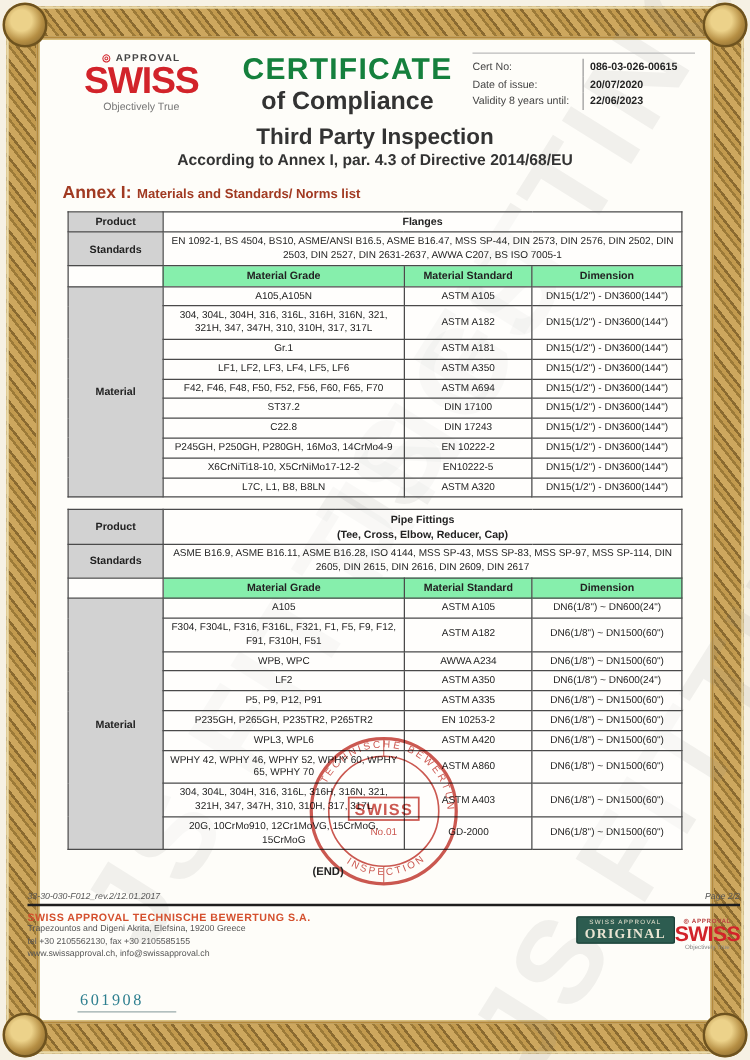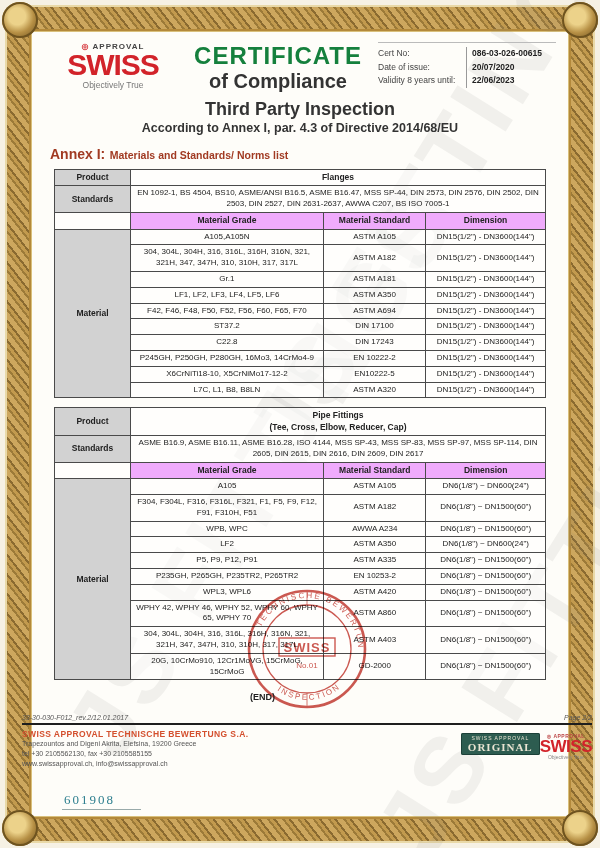--- a/index.html
+++ b/index.html
@@ -44,21 +44,21 @@
   .annex .p{font-size:14px;font-weight:bold;}
   .annex .t{font-size:10.5px;font-weight:bold;}
 
   
   table.mat{border-collapse:collapse;width:492px;margin:0 auto;font-size:8px;color:#222;background:rgba(255,255,255,0.55);}
   table.mat td,table.mat th{border:1px solid #4a4a4a;padding:2px 4px;text-align:center;vertical-align:middle;line-height:1.35;}
   table.mat .lbl{background:#d2d2d2;font-weight:bold;width:70px;font-size:8.5px;}
   table.mat .lbl-empty{width:70px;border:1px solid #4a4a4a;}
   table.mat .prod{font-weight:bold;font-size:8.5px;}
   table.mat .std{font-size:8px;}
-  table.mat th.colh{background:#f0abfc;font-size:8.5px;}
+  table.mat th.colh{background:#86efac;font-size:8.5px;}
   table.mat td.c0{width:200px;}
   table.mat td.c1{width:100px;}
   table.mat td.c2{width:118px;}
   .tgap{height:9px;}
 
   
   .stamp{position:absolute;left:246px;top:588px;width:122px;height:122px;z-index:4;opacity:0.85;mix-blend-mode:multiply;}
   .endlab{position:absolute;left:250px;top:692px;font-size:9px;font-weight:bold;color:#222;z-index:5;}
 
   

